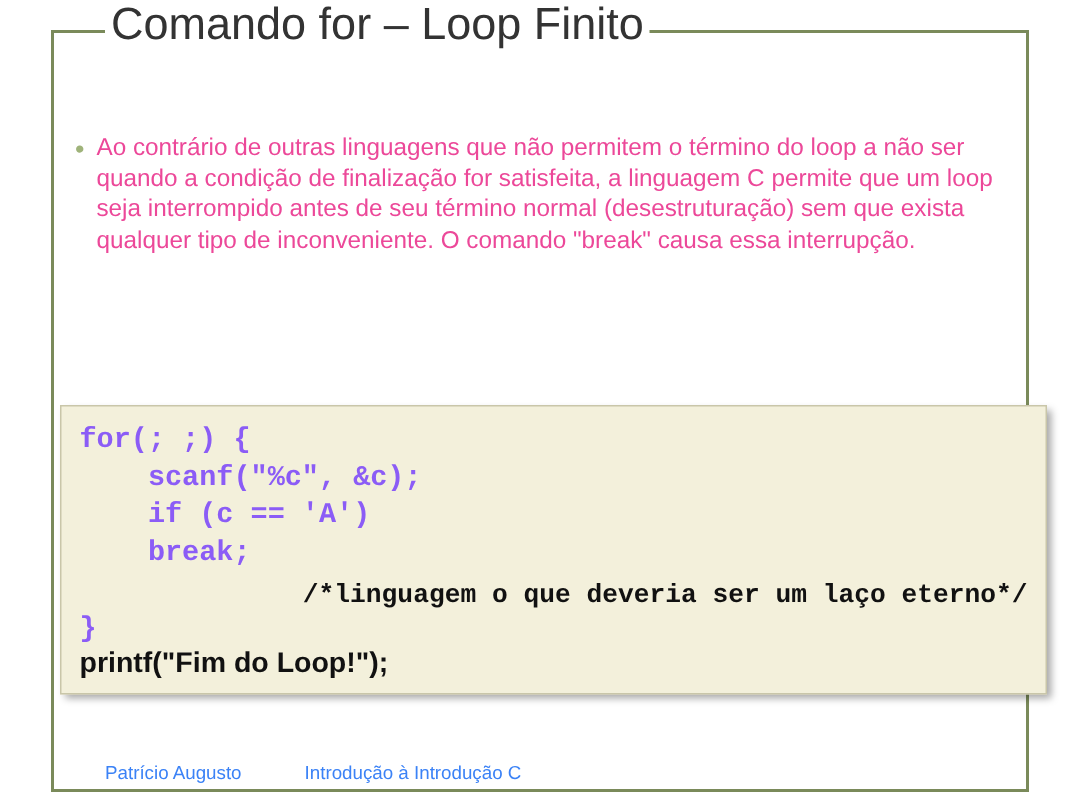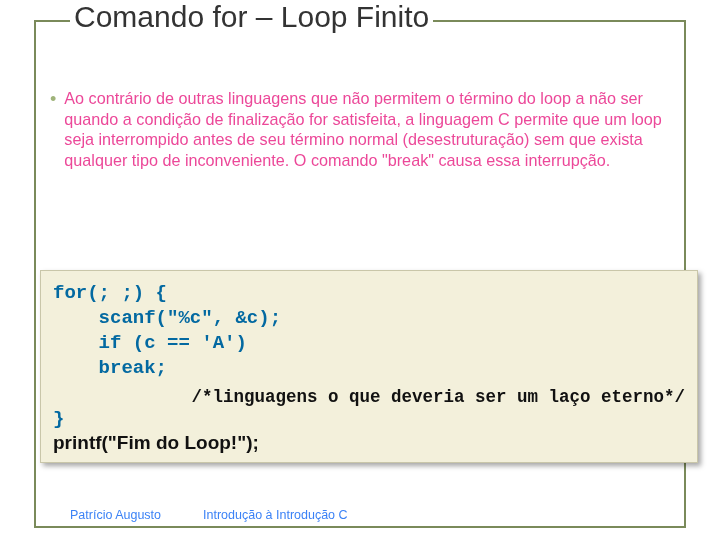--- a/index.html
+++ b/index.html
@@ -55,21 +55,21 @@
     right: 22px;
     background: #f3f0db;
     border: 1px solid #c9c6a9;
     box-shadow: 3px 3px 5px rgba(0,0,0,0.35);
     padding: 10px 12px 8px 12px;
   }
   .codeline {
     font-family: "Courier New", Courier, monospace;
     font-size: 19px;
     font-weight: bold;
-    color: #0369a1;
+    color: #8b5cf6;
     white-space: pre;
     line-height: 1.32;
   }
   .comment {
     font-family: "Courier New", Courier, monospace;
     font-size: 17.5px;
     font-weight: bold;
     color: #111;
     text-align: right;
     padding-top: 6px;
@@ -107,21 +107,21 @@
 <div class="bullet-row">
   <div class="bullet">•</div>
   <div class="paragraph">Ao contrário de outras linguagens que não permitem o término do loop a não ser quando a condição de finalização for satisfeita, a linguagem C permite que um loop seja interrompido antes de seu término normal (desestruturação) sem que exista qualquer tipo de inconveniente. O comando "break" causa essa interrupção.</div>
 </div>
 
 <div class="codebox">
   <div class="codeline">for(; ;) {</div>
   <div class="codeline">    scanf("%c", &amp;c);</div>
   <div class="codeline">    if (c == 'A')</div>
   <div class="codeline">    break;</div>
-  <div class="comment">/*linguagens o que deveria ser um laço eterno*/</div>
+  <div class="comment">/*linguagem o que deveria ser um laço eterno*/</div>
   <div class="codeline">}</div>
   <div class="printf-line">printf("Fim do Loop!");</div>
 </div>
 
 <div class="footer">
   <span class="author">Patrício Augusto</span>
   <span class="course">Introdução à Introdução C</span>
 </div>
 
 </body></html>

